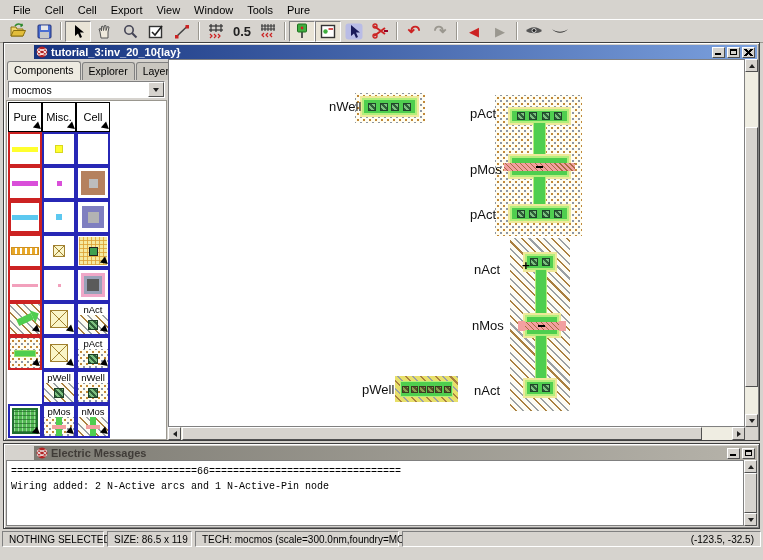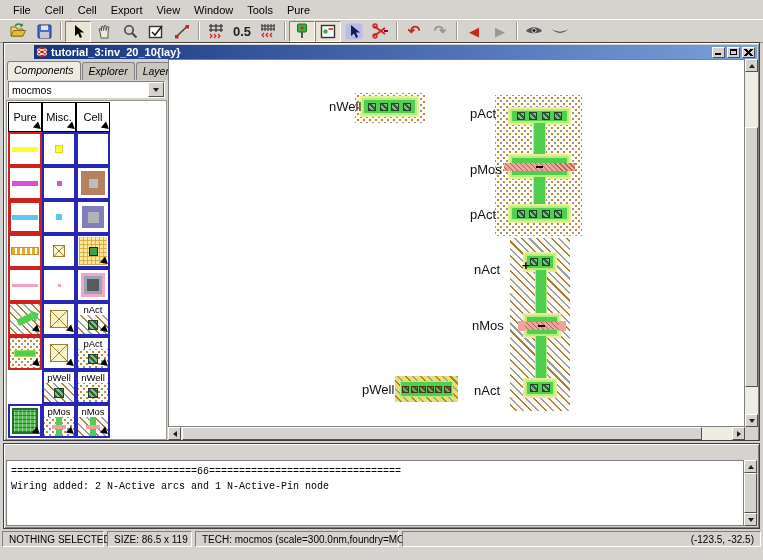--- a/index.html
+++ b/index.html
@@ -43,21 +43,21 @@
         linear-gradient(45deg, transparent calc(50% - 1px), #000 calc(50% - 1px), #000 calc(50% + 1px), transparent calc(50% + 1px)),
         linear-gradient(-45deg, transparent calc(50% - 1px), #000 calc(50% - 1px), #000 calc(50% + 1px), transparent calc(50% + 1px)); }
 
   
   #win-edit { left:3px; top:42px; width:757px; height:399px; }
 
   
   #panel { position:absolute; left:2px; top:16px; width:163px; height:381px; background:#d6d3ce; }
   #tabs { position:absolute; left:1px; top:2px; height:19px; display:flex; align-items:flex-end; }
   .tab { border:1px solid #808080; border-bottom:none; border-radius:3px 3px 0 0; background:#c9c6bf;
-         padding:2px 6px 3px 6px; font-size:10.5px; margin-right:1px;font-style:italic; }
+         padding:2px 6px 3px 6px; font-size:10.5px; margin-right:1px; }
   .tab.active { background:#eeebe2; padding-bottom:4px; font-size:10.5px; }
   #techsel { position:absolute; left:2px; top:22px; width:157px; height:17px; background:#fff;
              border:1px solid; border-color:#808080 #fff #fff #808080; display:flex; align-items:center; }
   #techsel .val { flex:1; padding-left:3px; font-size:10.5px; }
   #techsel .drop { width:16px; height:15px; background:#d6d3ce; border:1px solid; border-color:#fff #505050 #505050 #fff;
                    display:flex; align-items:center; justify-content:center; }
   .tri-down { width:0; height:0; border-left:3.5px solid transparent; border-right:3.5px solid transparent; border-top:4px solid #202020; }
   .tri-up   { width:0; height:0; border-left:3.5px solid transparent; border-right:3.5px solid transparent; border-bottom:4px solid #202020; }
   .tri-left { width:0; height:0; border-top:3.5px solid transparent; border-bottom:3.5px solid transparent; border-right:4px solid #202020; }
   .tri-right{ width:0; height:0; border-top:3.5px solid transparent; border-bottom:3.5px solid transparent; border-left:4px solid #202020; }
@@ -597,20 +597,36 @@
       </span>
     <span class="sthumb" style="left:14px; top:0; width:520px; height:13px;"></span>
     <span class="sbtn" style="right:0; top:0;">
         <span class="tri-right"></span>
       </span>
   </div>
   <div id="scorner"></div>
 </div>
 
 <div class="win" id="win-msg">
+  <div class="titlebar inactive">
+    <svg class="elogo" viewBox="0 0 12 12">
+      <circle cx="6" cy="6" r="5.4" fill="#b52222"></circle>
+      <ellipse cx="6" cy="6" rx="5" ry="1.8" fill="none" stroke="#e8e8e8" stroke-width="0.9" transform="rotate(30 6 6)"></ellipse>
+      <ellipse cx="6" cy="6" rx="5" ry="1.8" fill="none" stroke="#e8e8e8" stroke-width="0.9" transform="rotate(-30 6 6)"></ellipse>
+    </svg>
+    <span class="title-text">Electric Messages</span>
+    <span class="winbtns">
+      <span class="wbtn">
+          <span class="mini"></span>
+        </span>
+      <span class="wbtn">
+          <span class="maxi"></span>
+        </span>
+    </span>
+  </div>
   <div id="msg-body"><div>===============================66================================</div><div>Wiring added: 2 N-Active arcs and 1 N-Active-Pin node</div></div>
   <div id="msg-scroll">
     <span class="sbtn" style="left:0; top:0;">
         <span class="tri-up"></span>
       </span>
     <span class="sthumb" style="left:0; top:13px; width:13px; height:40px;"></span>
     <span class="sbtn" style="left:0; bottom:0;">
         <span class="tri-down"></span>
       </span>
   </div>

